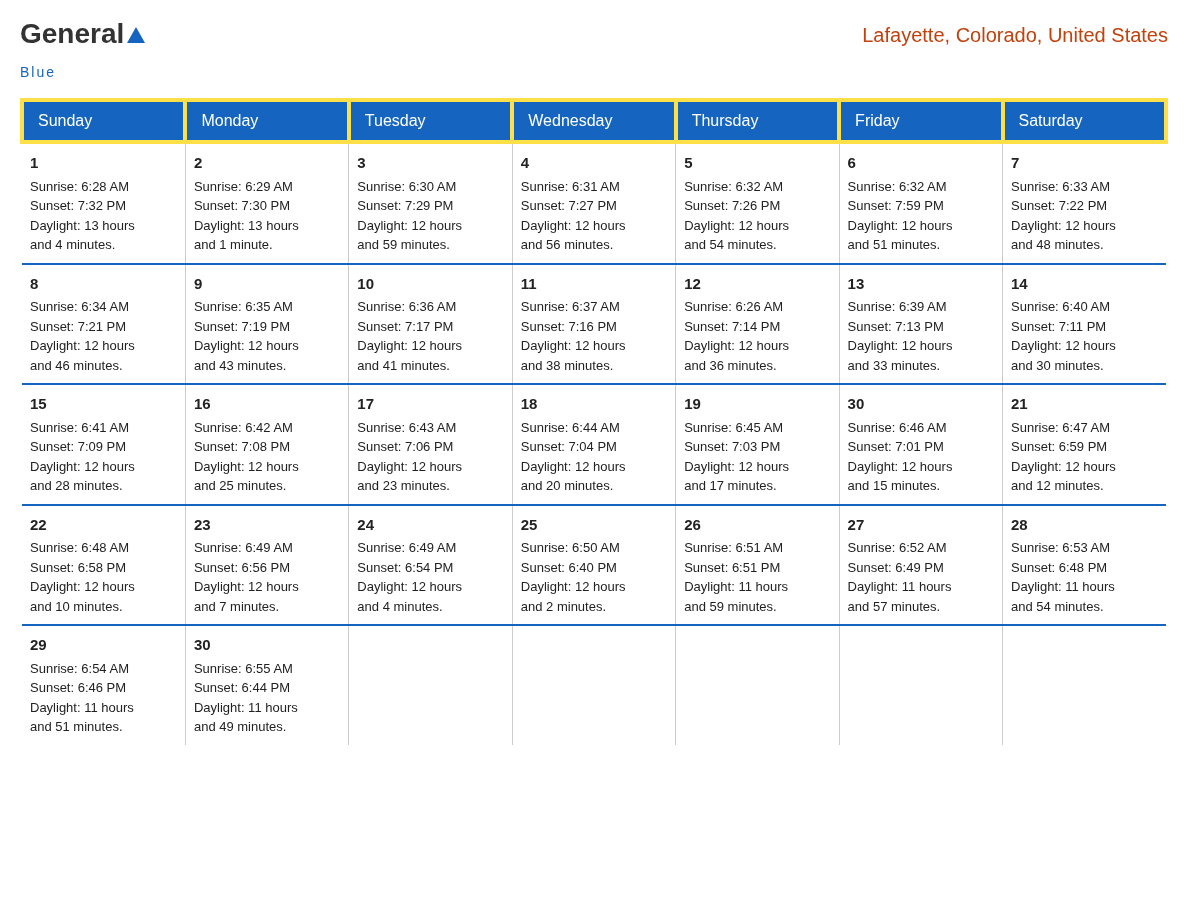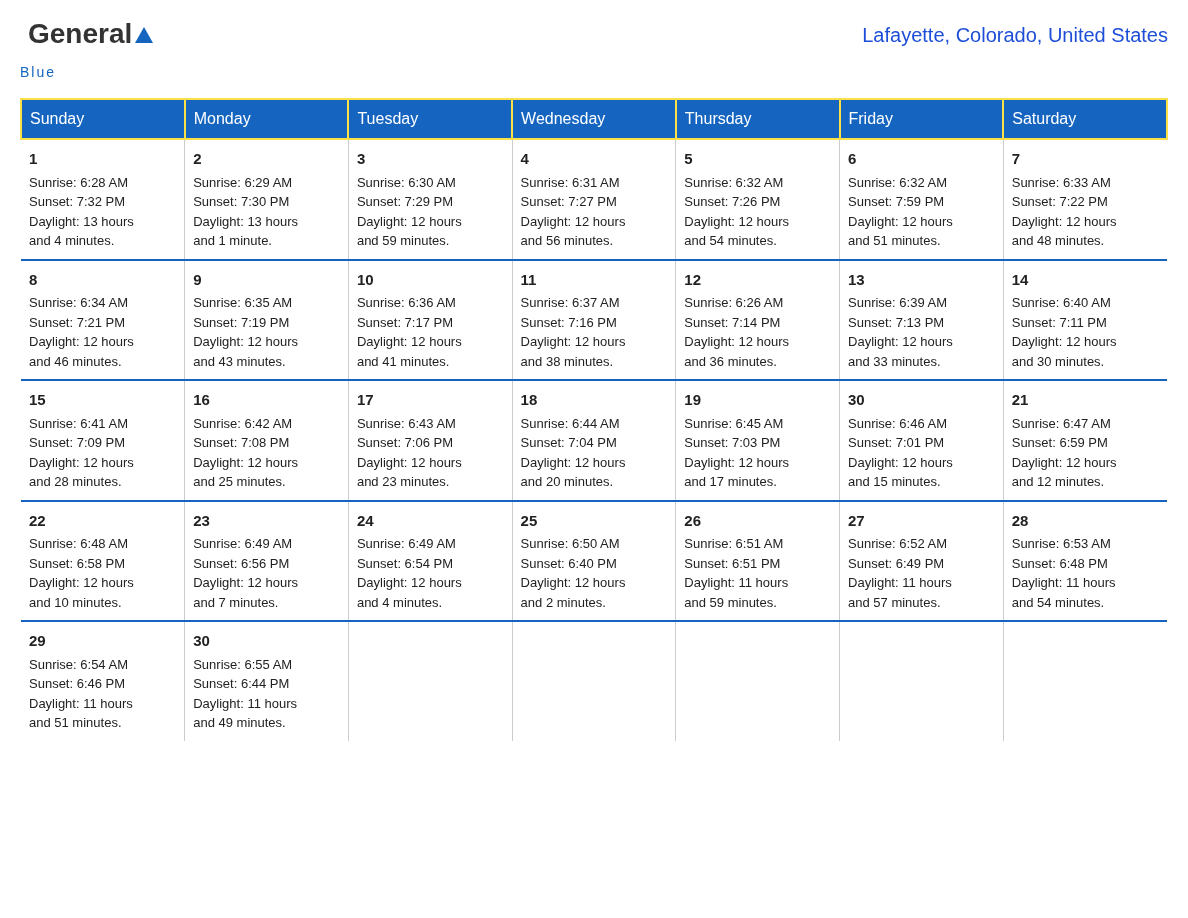--- a/index.html
+++ b/index.html
@@ -23,56 +23,56 @@
       align-items: flex-start;
     }
     .logo-text {
       display: flex;
       align-items: center;
       font-size: 28px;
       font-weight: bold;
       color: #333;
       line-height: 1;
     }
-    .logo-general { color: #333; margin-left: 8px; }
+    .logo-general { color: #333; }
     .logo-underline {
       font-size: 14px;
       color: #1565c0;
       letter-spacing: 2px;
       margin-top: 16px;
     }
     .title-area {
       text-align: right;
     }
     .page-title {
       font-size: 52px;
       font-weight: bold;
       color: #222;
       line-height: 1.1;
     }
     .page-subtitle {
       font-size: 20px;
-      color: #1d4ed8;
+      color: #c2410c;
       margin-top: 4px;
     }
     table {
       width: 100%;
       border-collapse: collapse;
       table-layout: fixed;
     }
     thead tr {
       background-color: #1565c0;
       color: #fff;
     }
     thead th {
-      padding: 10px 8px;
+      padding: 10px 14px;
       font-size: 16px;
       font-weight: normal;
       text-align: left;
-      border: 2px solid #fde047;
+      border: 4px solid #fde047;
     }
     tbody tr {
       border-top: 2px solid #1565c0;
     }
     tbody td {
       padding: 8px;
       font-size: 13px;
       vertical-align: top;
       border-right: 1px solid #ccc;
       line-height: 1.5;

